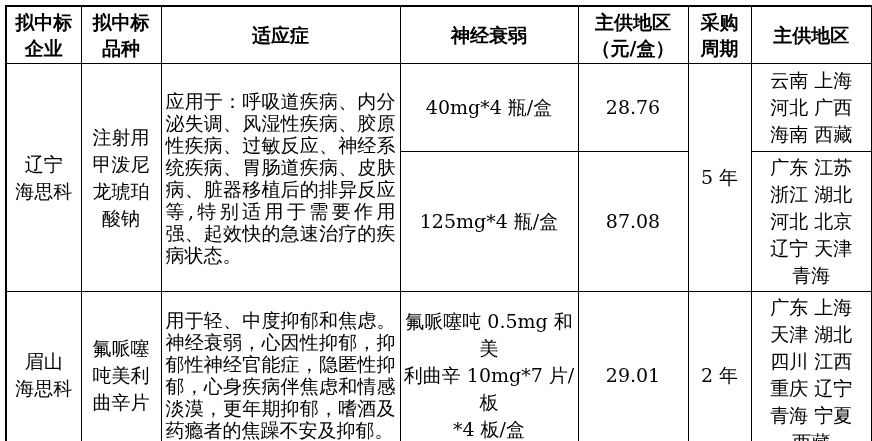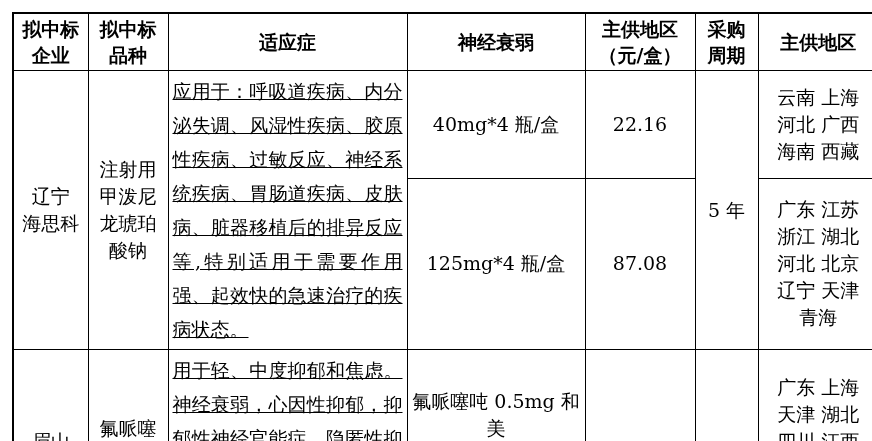--- a/index.html
+++ b/index.html
@@ -5,21 +5,21 @@
   html, body {
     margin: 0;
     padding: 0;
     background: #ffffff;
   }
   .page {
     width: 757px;
     height: 441px;
     background: #ffffff;
     box-sizing: border-box;
-    padding: 12px;
+    padding: 5px;
     font-family: "DejaVu Serif", "Liberation Serif", serif;
     color: #000000;
   }
   table.proc {
     border-collapse: collapse;
     table-layout: fixed;
     width: 866px;
     background: #ffffff;
   }
   table.proc, table.proc th, table.proc td {
@@ -42,22 +42,21 @@
     font-weight: bold;
     line-height: 26px;
   }
   .pre {
     white-space: pre-line;
   }
   .indication {
     text-align: left;
     text-align: justify;
     padding: 3px 4px;
-    line-height: 34px;
-    text-decoration: underline;
+    line-height: 22px;
   }
   tr.h-header { height: 52px; }
   tr.h-r1a { height: 88px; }
   tr.h-r1b { height: 135px; }
   tr.h-r2  { height: 158px; }
 </style>
 </head>
 <body>
 
 <div class="page">
@@ -89,21 +88,21 @@
     <tbody>
       <tr class="h-r1a">
         <td rowspan="2" class="pre">辽宁
 海思科</td>
         <td rowspan="2" class="pre">注射用
 甲泼尼
 龙琥珀
 酸钠</td>
         <td rowspan="2" class="indication">应用于：呼吸道疾病、内分泌失调、风湿性疾病、胶原性疾病、过敏反应、神经系统疾病、胃肠道疾病、皮肤病、脏器移植后的排异反应等,特别适用于需要作用强、起效快的急速治疗的疾病状态。</td>
         <td class="pre">40mg*4 瓶/盒</td>
-        <td>22.16</td>
+        <td>28.76</td>
         <td rowspan="2">5 年</td>
         <td class="pre">云南 上海
 河北 广西
 海南 西藏</td>
       </tr>
       <tr class="h-r1b">
         <td class="pre">125mg*4 瓶/盒</td>
         <td>87.08</td>
         <td class="pre">广东 江苏
 浙江 湖北

